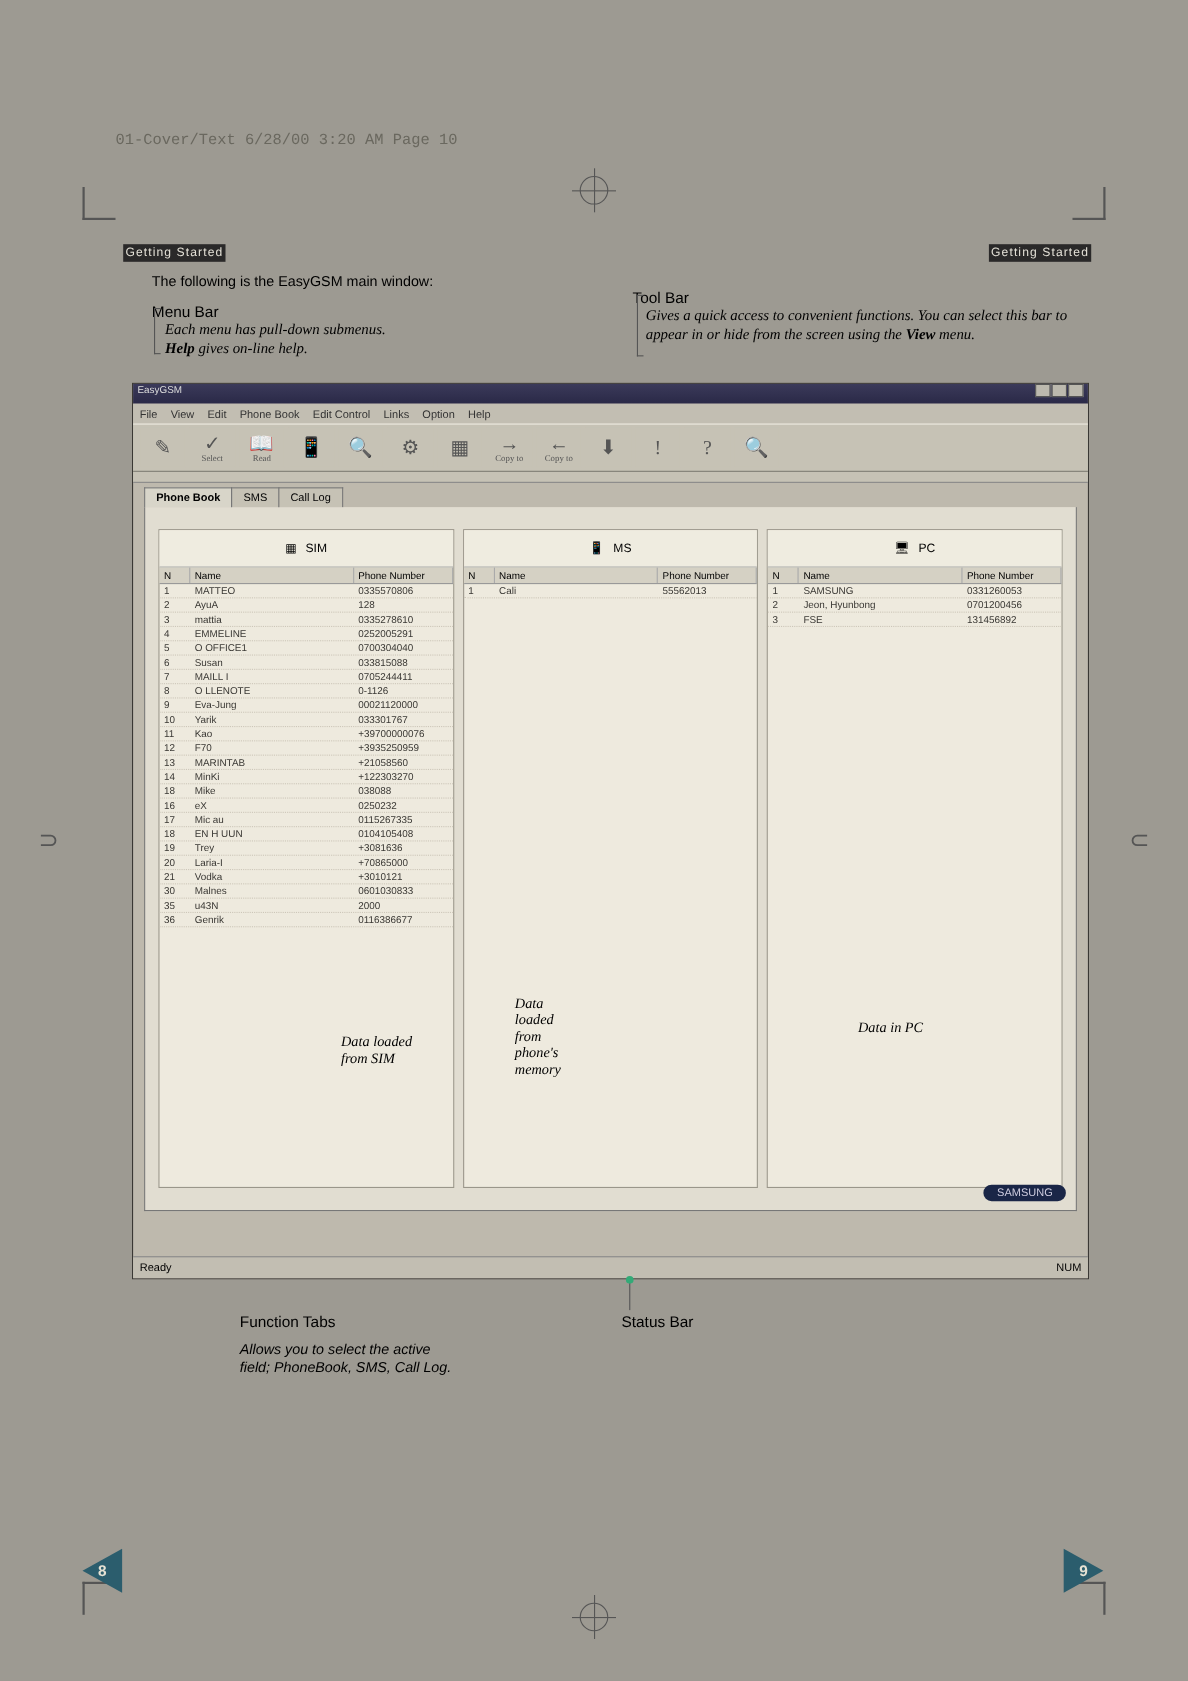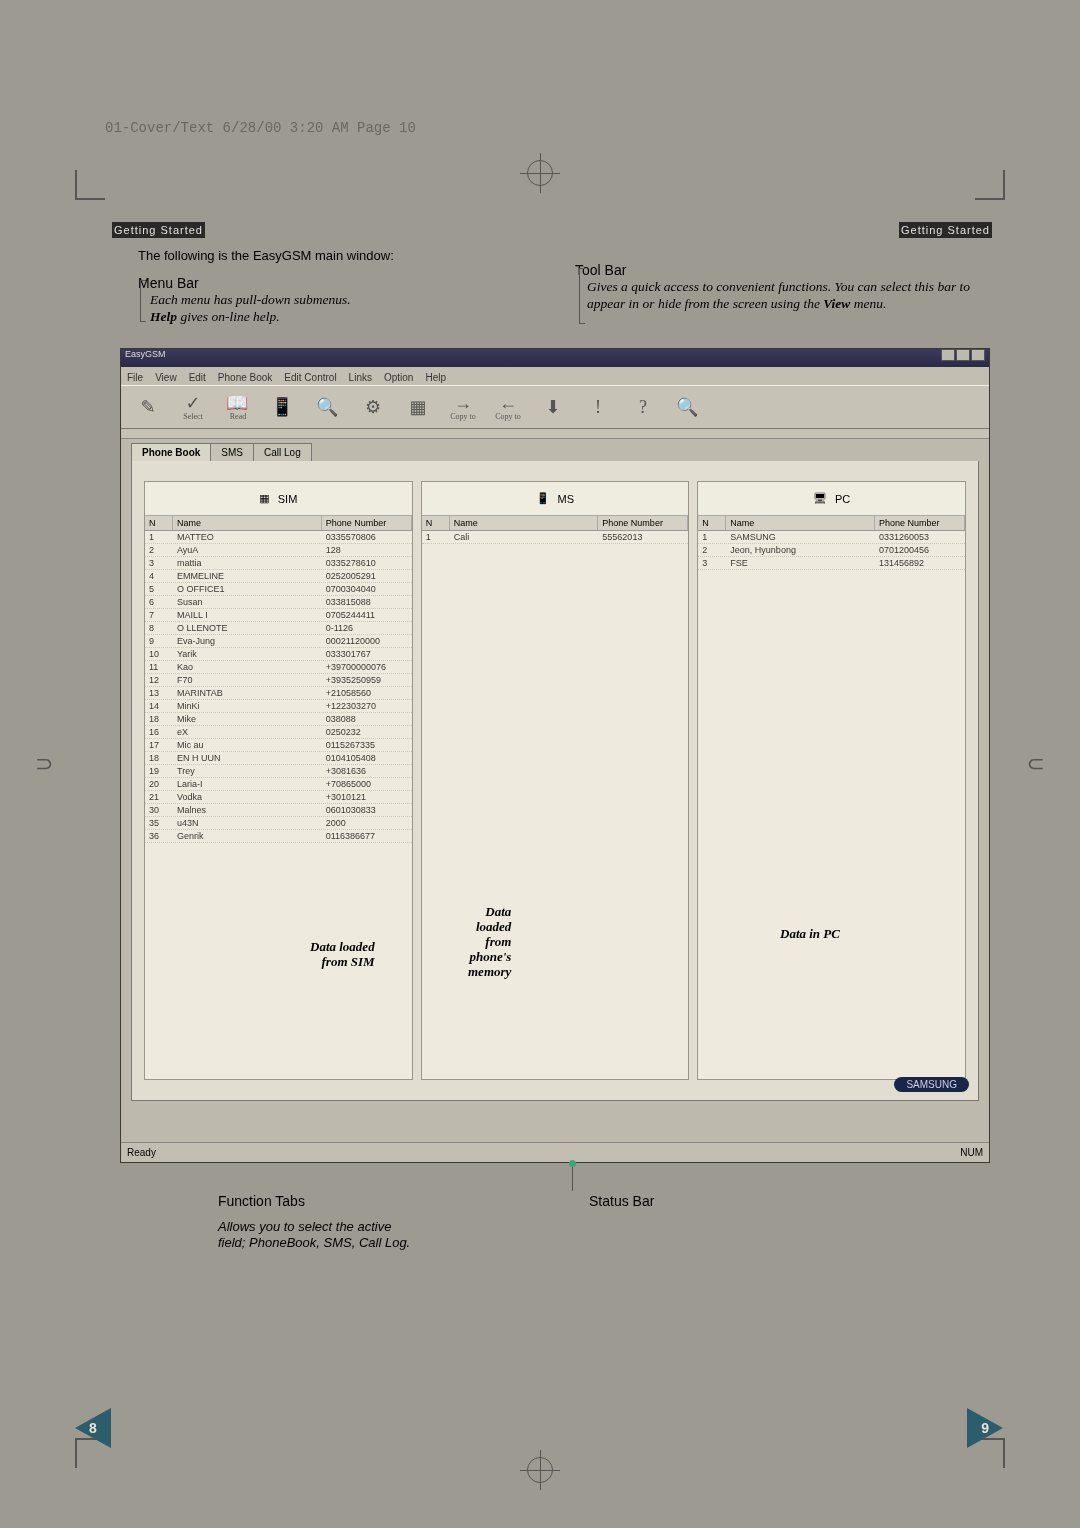--- a/index.html
+++ b/index.html
@@ -93,35 +93,35 @@
   .col { flex:1; background:#eeeade; border:1px solid #9a968a; display:flex; flex-direction:column;}
   .col-head { height:34px; display:flex; align-items:center; justify-content:center; gap:8px;
               background:#efece0; border-bottom:1px solid #aaa; font-family:Arial;font-size:11px;}
   .col-list-head { display:flex; background:#d5d1c4; border-bottom:1px solid #999; font-family:Arial;font-size:9px;}
   .col-list-head div { padding:2px 4px; border-right:1px solid #aaa;}
   .ch-n { width:28px;} .ch-name{flex:1;} .ch-ph{width:90px;}
   .col-body { flex:1; overflow:hidden; font-family:Arial; font-size:9px; color:#3a3834;}
   .row { display:flex; border-bottom:1px dotted #ccc6b8;}
   .row div { padding:1px 4px; overflow:hidden; white-space:nowrap;}
   .r-n{width:28px;} .r-name{flex:1;} .r-ph{width:90px;}
-  .caption { font-style:italic; font-size:13px; text-align:right; line-height:1.15;font-weight:bold;}
+  .caption { font-style:italic; font-size:13px; text-align:left; line-height:1.15;}
   .cap-left { position:absolute; top:940px; left:310px;}
   .cap-mid  { position:absolute; top:905px; left:468px;}
   .cap-right{ position:absolute; top:927px; left:756px;margin-left:24px;}
   .samsung { position:absolute; right:20px; bottom:70px; background:#1a2647; color:#cfcde0;
              font-family:Arial; font-size:10px; padding:2px 12px; border-radius:8px;}
   .statusbar { position:absolute; bottom:0; left:0; right:0; height:20px; background:#c2beb2;
                border-top:1px solid #888; display:flex; justify-content:space-between;
                font-family:Arial; font-size:10px; align-items:center; padding:0 6px;}
 
   .func-tabs { position:absolute; top:1193px; left:218px; font-family:Arial,sans-serif; }
   .func-tabs .h { font-size:14px; }
   .func-tabs .s { font-style:italic; font-size:13px; line-height:1.25; margin-top:10px;}
 
-  .status-desc { position:absolute; top:1193px; left:589px; font-family:Arial,sans-serif;}
+  .status-desc { position:absolute; top:1193px; left:565px; font-family:Arial,sans-serif;}
   .status-desc .h { font-size:14px; }
   .status-desc .s { font-style:italic; font-size:13px; line-height:1.25; margin-top:2px; width:400px;}
   .status-desc b { font-style:italic; font-family:Georgia;}
 
   .page-left { position:absolute; bottom:80px; left:75px; width:40px; }
   .page-right { position:absolute; bottom:80px; right:73px; width:40px; }
   .tri { width:0;height:0; }
   .page-left .tri { border-top:20px solid transparent; border-bottom:20px solid transparent;
                     border-right:36px solid #2b5d6d; position:relative;}
   .page-right .tri { border-top:20px solid transparent; border-bottom:20px solid transparent;

